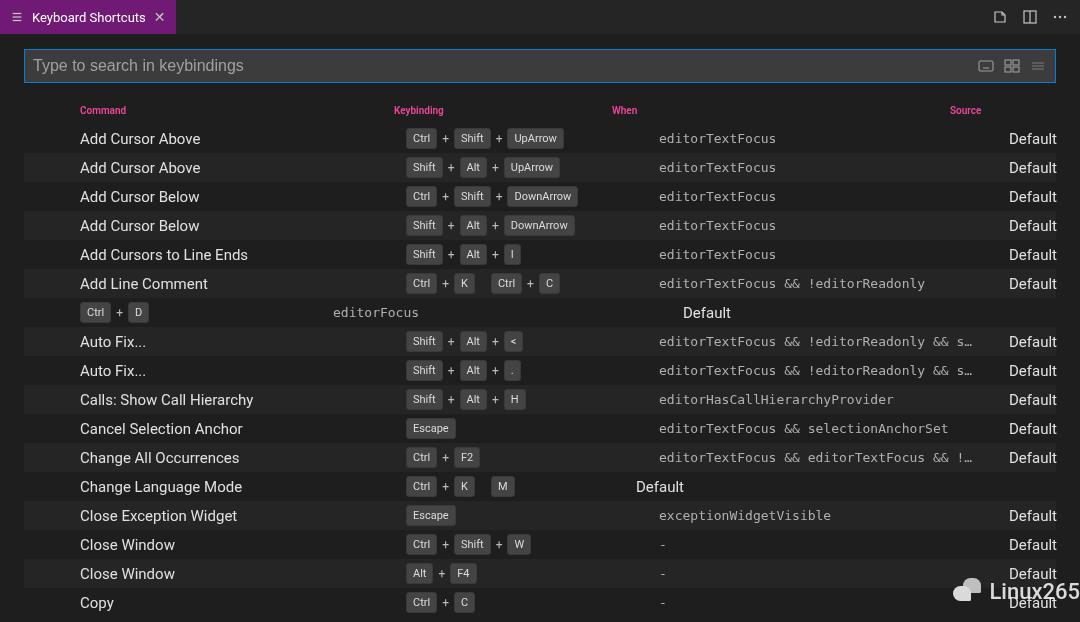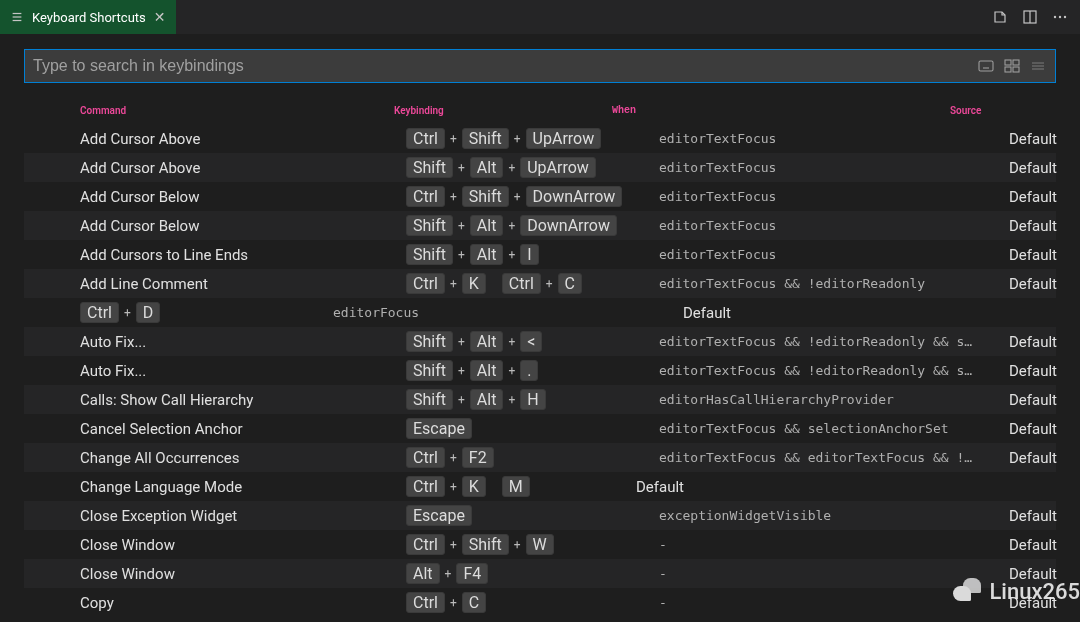--- a/index.html
+++ b/index.html
@@ -18,21 +18,21 @@
     align-items: center;
     height: 35px;
     background: #252526;
     border-bottom: 1px solid #1e1e1e;
   }
   .tab {
     display: flex;
     align-items: center;
     padding: 0 10px;
     height: 100%;
-    background: #14532d;
+    background: #701a75;
     gap: 8px;
     color: #ffffff;
   }
   .tab .icon-wrap { color: #c5c5c5; }
   .tab-spacer { flex: 1; }
   .tab-actions {
     display: flex;
     align-items: center;
     gap: 14px;
     padding: 0 12px;
@@ -78,38 +78,38 @@
   }
   .header-row {
     font-weight: 600;
     color: #ec4899;
     font-size: 10px;
     padding-top: 12px;
     padding-bottom: 8px;
   }
   .col-cmd { width: 314px; flex-shrink:0; }
   .col-key { width: 218px; flex-shrink:0; }
-  .col-when { width: 338px; flex-shrink:0; overflow:hidden; text-overflow:ellipsis; white-space:nowrap;font-family:Liberation Mono, monospace; }
+  .col-when { width: 338px; flex-shrink:0; overflow:hidden; text-overflow:ellipsis; white-space:nowrap; }
   .col-src { flex:1; }
   .data-row {
     font-size: 15px;
     color: #d4d4d4;
     gap: 12px;
   }
   .data-row:nth-child(even) { background: #252526; }
   .data-row .col-cmd { color: #e0e0e0; }
   .data-row .col-when { font-family: "Menlo","Consolas",monospace; font-size: 13px; color: #b0b0b0; margin-left: 23px; }
   .data-row .col-src { color: #e0e0e0; }
   .key-chord { display:flex; align-items:center; flex-wrap:wrap; gap:4px; }
   .key {
     background: #444444;
     border: 1px solid #3a3a3a;
     border-radius: 3px;
     padding: 1px 6px;
-    font-size: 16px;
+    font-size: 11px;
     color: #dcdcdc;
     line-height: 17px;
   }
   .plus { color: #bbbbbb; font-size:12px; padding: 0 1px; }
   .chord-gap { width: 8px; display:inline-block; }
   .watermark {
     position: absolute;
     right: 0;
     bottom: 18px;
     display: flex;

